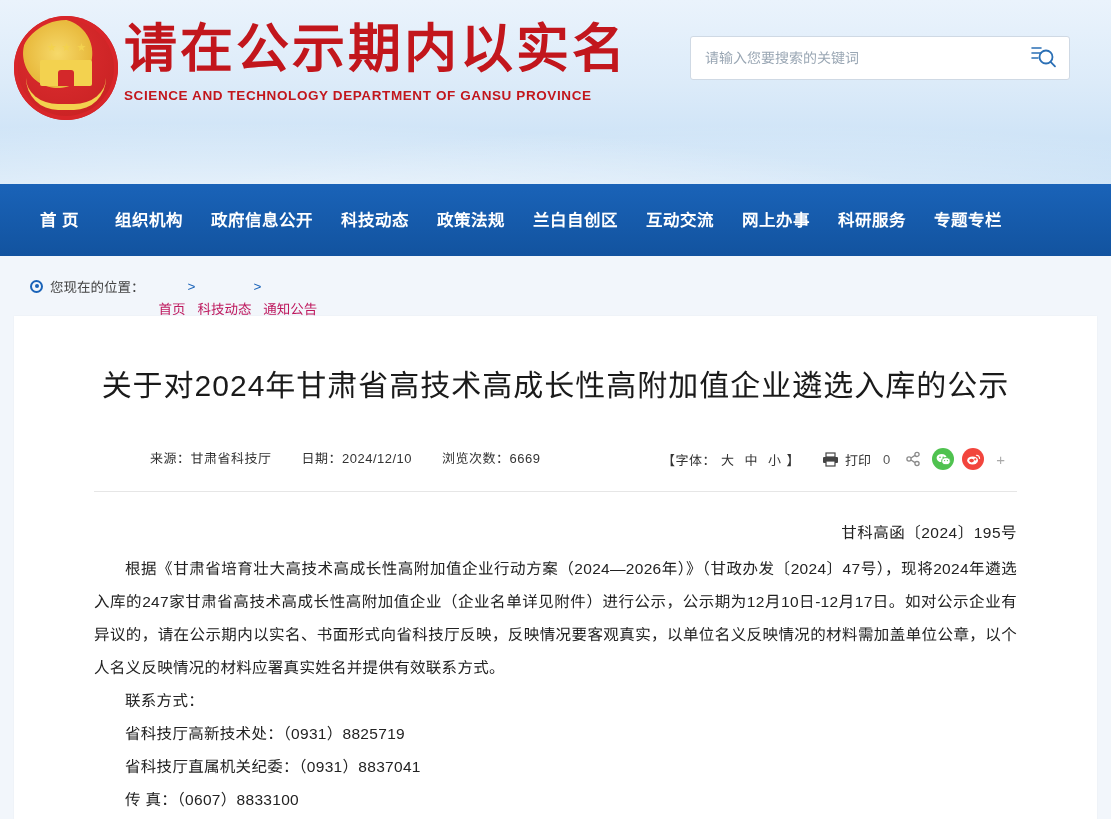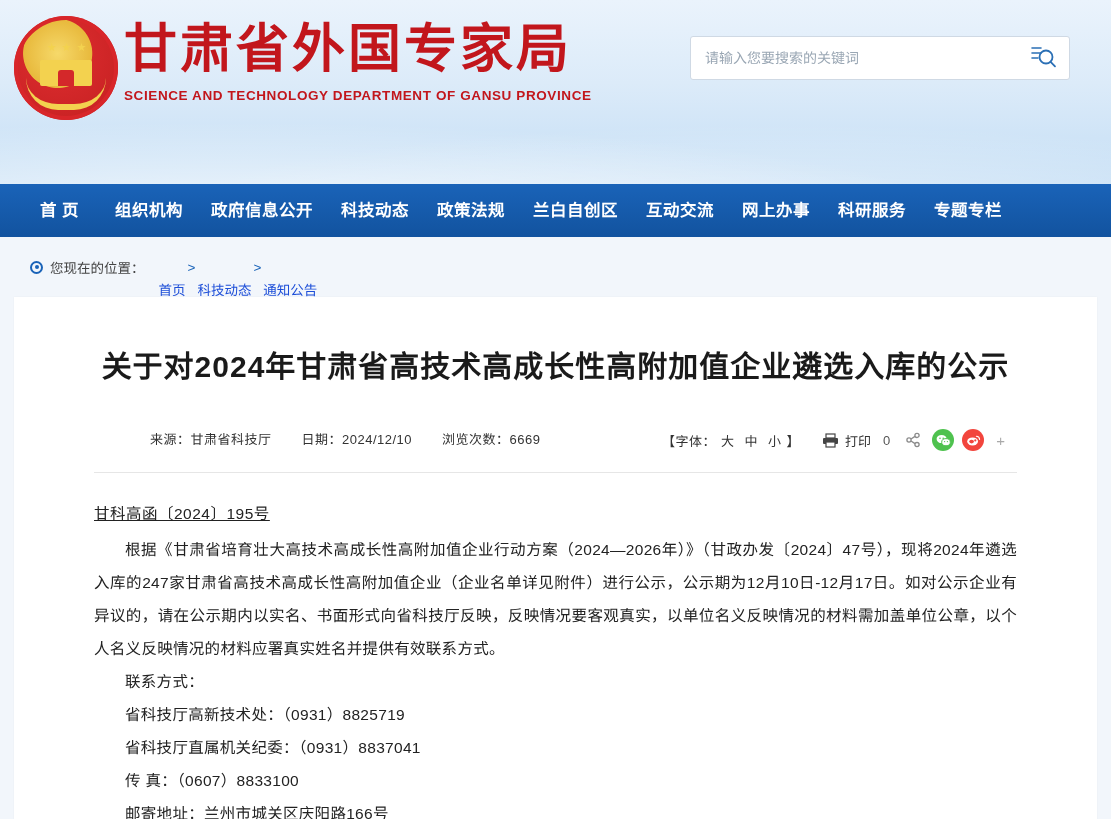--- a/index.html
+++ b/index.html
@@ -145,21 +145,21 @@
   .searchbox input::placeholder { color: #9aa7b4; }
   .search-btn {
     width: 52px; height: 42px;
     display: flex; align-items: center; justify-content: center;
     cursor: pointer;
   }
   .search-btn svg { display: block; }
 
   
   .nav {
-    height: 53px;
+    height: 72px;
     background: linear-gradient(180deg, #1a63b8 0%, #12539f 100%);
     display: flex;
     align-items: center;
     padding-left: 26px;
   }
   .nav-item {
     color: #ffffff;
     font-size: 16.5px;
     font-weight: bold;
     padding: 16px 14px;
@@ -189,36 +189,36 @@
   }
   .crumb .dot:after {
     content: "";
     position: absolute;
     left: 2.5px; top: 2.5px;
     width: 4px; height: 4px;
     background: #1a63b8;
     border-radius: 50%;
   }
   .crumb .label { color: #444; margin-right: 14px; }
-  .crumb a { color: #1d4ed8; text-decoration: none; cursor: pointer; margin-top: 44px; }
+  .crumb a { color: #be185d; text-decoration: none; cursor: pointer; margin-top: 44px; }
   .crumb .arrow { color: #1a63b8; margin: 0 2px; }
 
   
   .card {
     margin: 0 14px;
     background: #ffffff;
     min-height: 530px;
     padding: 0 80px;
     box-shadow: 0 0 2px rgba(0,0,0,.04);
   }
   .doc-title {
     padding-top: 48px;
     text-align: center;
     font-size: 30px;
-    font-weight: bold;
+    font-weight: normal;
     color: #1a1a1a;
     letter-spacing: 1px;
     line-height: 44px;
   }
   .meta-row {
     margin-top: 40px;
     height: 44px;
     border-bottom: 1px solid #e6e6e6;
     display: flex;
     align-items: flex-start;
@@ -248,26 +248,25 @@
     font-size: 12px;
     cursor: pointer;
   }
   .share-ic.plain { background: transparent; color: #8a8a8a; }
   .share-ic.wechat { background: #4fc24f; }
   .share-ic.weibo { background: #f2453d; }
   .share-plus { color: #a9a9a9; font-size: 15px; margin-left: 4px; cursor: pointer; }
 
   
   .doc-code {
-    text-align: left;
+    text-align: right;
     margin-top: 28px;
     font-size: 15.5px;
     color: #222;
     letter-spacing: .5px;
-    text-decoration: underline;
   }
   .doc-body {
     margin-top: 10px;
     font-size: 15.5px;
     line-height: 33px;
     color: #222;
     text-align: justify;
     letter-spacing: .3px;
   }
   .doc-body p { text-indent: 2em; }
@@ -282,21 +281,21 @@
     <div class="banner-inner">
 
       <div class="emblem">
         <div class="circle"></div>
         <div class="stars">★ ★ ★ ★</div>
         <div class="gate"></div>
         <div class="gears"></div>
       </div>
 
       <div class="title-block">
-        <div class="cn-title">甘肃省外国专家局</div>
+        <div class="cn-title">请在公示期内以实名</div>
         <div class="en-title">SCIENCE AND TECHNOLOGY DEPARTMENT OF GANSU PROVINCE</div>
       </div>
 
       <div class="searchbox">
         <input type="text" placeholder="请输入您要搜索的关键词" style="">
         <div class="search-btn">
           <svg width="28" height="26" viewBox="0 0 28 26" aria-hidden="true">
             <path d="M3 3 h9 M3 8 h9 M3 13 h6" stroke="#2a6fb5" stroke-width="1.6" fill="none" stroke-linecap="round"></path>
             <circle cx="17" cy="12" r="6.5" stroke="#2a6fb5" stroke-width="1.8" fill="none"></circle>
             <path d="M21.6 16.8 L26 21.4" stroke="#2a6fb5" stroke-width="1.8" stroke-linecap="round"></path>

